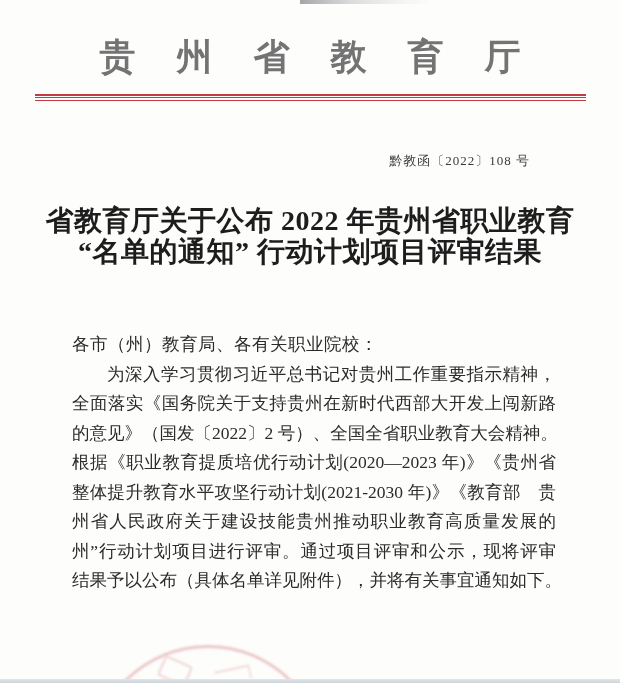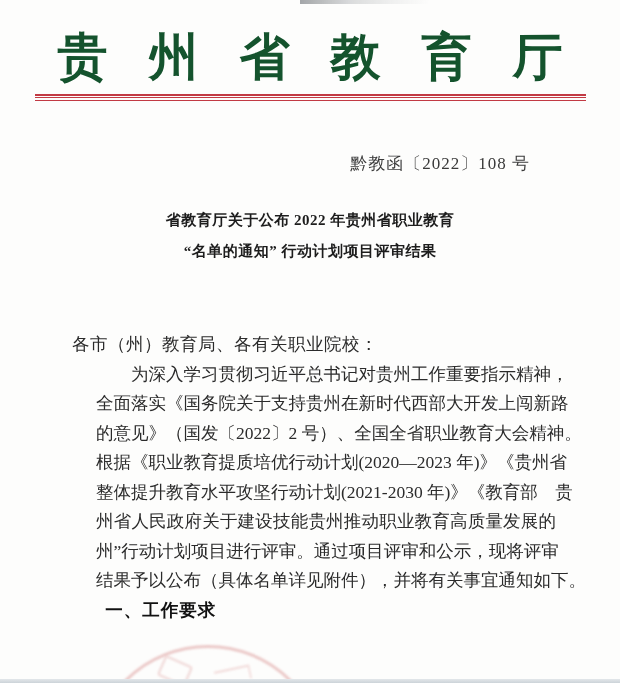--- a/index.html
+++ b/index.html
@@ -31,23 +31,23 @@
     width: 100%; height: 4px;
     background: linear-gradient(180deg, #e3e7ea, #ccd3d8);
   }
 
   
   .letterhead {
     position: absolute;
     top: 32px; left: 0;
     width: 100%;
     text-align: center;
-    font-size: 50px;
+    font-size: 36px;
     font-weight: bold;
-    color: #14532d;
+    color: #737373;
     letter-spacing: 41px;
     padding-left: 41px;
     box-sizing: border-box;
     line-height: 50px;
     white-space: nowrap;
   }
   .red-rule {
     position: absolute;
     top: 94px; left: 35px;
     width: 551px; height: 7px;
@@ -57,34 +57,34 @@
       #c23a44 40%, #c23a44 62%,
       #fdfdfc 62%, #fdfdfc 80%,
       #c23a44 80%, #c23a44 100%);
   }
 
   
   .doc-number {
     position: absolute;
     top: 152px;
     right: 90px;
-    font-size: 17px;
+    font-size: 13px;
     color: #3a3a3a;
     white-space: nowrap;
     letter-spacing: 1px;
   }
 
   
   .title {
     position: absolute;
     top: 205px; left: 0;
     width: 100%;
     margin: 0;
     text-align: center;
-    font-size: 15px;
+    font-size: 28px;
     font-weight: bold;
     color: #1d1d1d;
     line-height: 31px;
     letter-spacing: 0.5px;
   }
   .title div { white-space: nowrap; }
 
   
   .body-block {
     position: absolute;
@@ -96,21 +96,20 @@
   }
   .salutation {
     white-space: nowrap;
     letter-spacing: 0.5px;
   }
   .line {
     text-align: justify;
     text-align-last: justify;
     text-justify: inter-ideograph;
     white-space: nowrap;
-    margin-left: 24px;
   }
   .line.indent { text-indent: 2em; }
   .section-heading {
     font-family: "Liberation Sans", "DejaVu Sans", sans-serif;
     font-weight: bold;
     color: #111;
     padding-left: 1.9em;
     font-size: 17.5px;
     letter-spacing: 1px;
   }
@@ -166,21 +165,20 @@
 
     <div class="line indent">为深入学习贯彻习近平总书记对贵州工作重要指示精神，</div>
     <div class="line">全面落实《国务院关于支持贵州在新时代西部大开发上闯新路</div>
     <div class="line">的意见》（国发〔2022〕2 号）、全国全省职业教育大会精神。</div>
     <div class="line">根据《职业教育提质培优行动计划(2020—2023 年)》《贵州省</div>
     <div class="line">整体提升教育水平攻坚行动计划(2021-2030 年)》《教育部　贵</div>
     <div class="line">州省人民政府关于建设技能贵州推动职业教育高质量发展的</div>
     <div class="line">州”行动计划项目进行评审。通过项目评审和公示，现将评审</div>
     <div class="line">结果予以公布（具体名单详见附件），并将有关事宜通知如下。</div>
 
-    <div class="section-heading">一、工作要求</div>
   </div>
 
   <div class="seal"></div>
   <div class="seal-mark-1"></div>
   <div class="seal-mark-2"></div>
 
   <div class="bottom-band"></div>
 
 </div>
 

